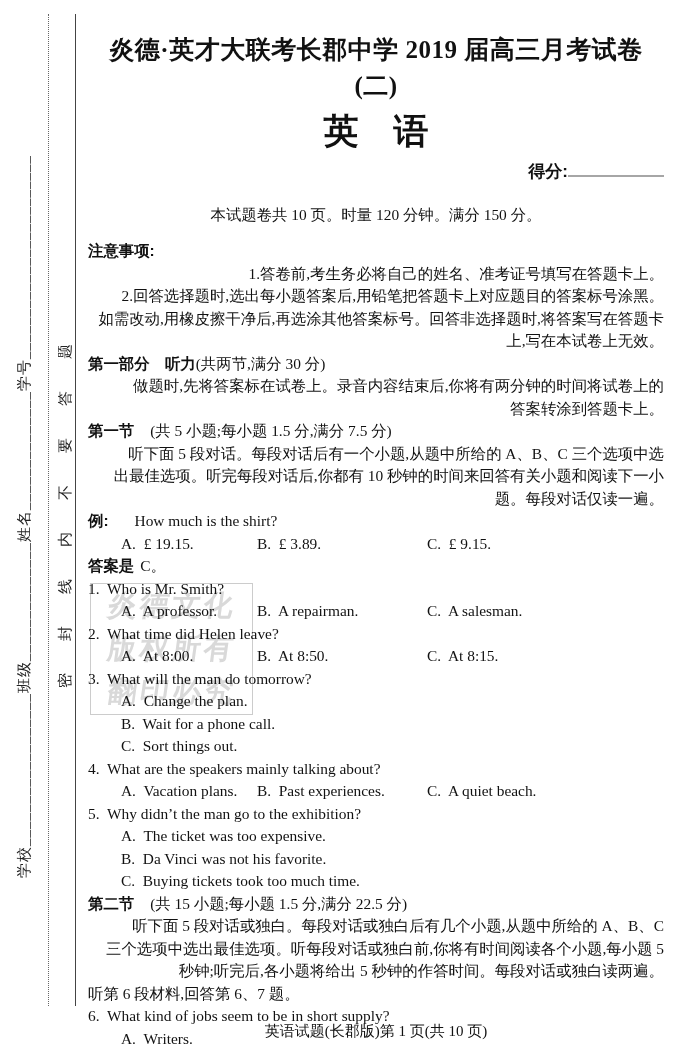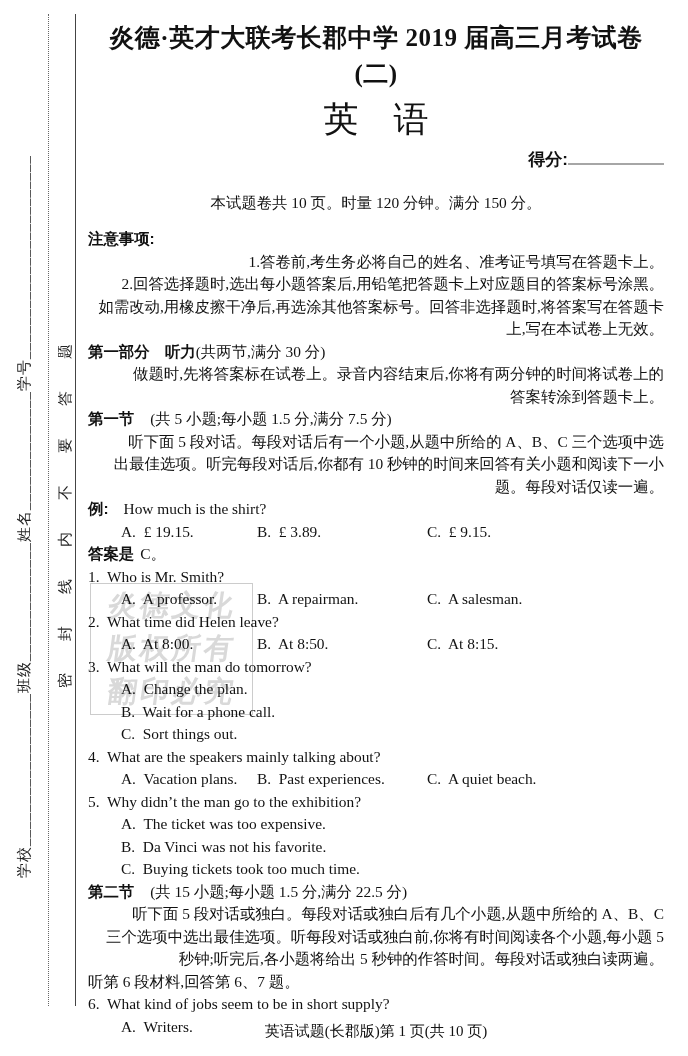--- a/index.html
+++ b/index.html
@@ -16,36 +16,36 @@
         font-family:"Liberation Sans","DejaVu Sans",sans-serif;}
 
   
   .watermark{position:absolute;left:90px;top:583px;width:161px;height:130px;
         border:1px solid #cccccc;display:flex;flex-direction:column;justify-content:space-around;
         align-items:center;z-index:0;}
   .watermark span{color:#d9d9d9;font-size:29px;font-weight:700;letter-spacing:3px;
         font-family:"Liberation Sans","DejaVu Sans",sans-serif;transform:skewX(-8deg);}
 
   
-  .content{position:absolute;left:88px;top:20px;width:576px;z-index:1;}
+  .content{position:absolute;left:88px;top:32px;width:576px;z-index:1;}
   .title{text-align:center;font-weight:900;font-size:25px;line-height:36px;letter-spacing:0.5px;}
-  .subject{text-align:center;font-weight:400;font-size:35px;line-height:46px;margin-top:4px;
+  .subject{text-align:center;font-weight:700;font-size:35px;line-height:46px;margin-top:4px;
         font-family:"Liberation Sans","DejaVu Sans",sans-serif;}
   .score-row{text-align:right;margin-top:6px;height:24px;padding-right:0;}
   .score-label{font-family:"Liberation Sans","DejaVu Sans",sans-serif;font-weight:700;font-size:17px;}
   .score-blank{display:inline-block;width:96px;height:14px;border-bottom:2px solid #a6a6a6;}
   .meta{text-align:center;font-size:15.4px;margin-top:20px;line-height:22px;}
 
   .body-text{margin-top:14px;}
   .line{font-size:15.4px;line-height:22.5px;}
   .bold-cn{font-family:"Liberation Sans","DejaVu Sans",sans-serif;font-weight:700;}
   .indent{text-indent:2em;text-align:right;}
   .paren{margin-left:0;}
   .gap8{margin-left:16px;}
-  .ex-q{margin-left:15px;white-space:pre-wrap;}
+  .ex-q{margin-left:26px;white-space:pre-wrap;}
   .ans-rest{margin-left:6px;}
   .q{white-space:pre-wrap;}
   .opt-row{display:grid;grid-template-columns:136px 170px 1fr;margin-left:33px;}
   .opt{white-space:pre-wrap;}
   .opt-line{margin-left:33px;white-space:pre-wrap;}
 
   .footer{position:absolute;left:88px;top:1022px;width:576px;text-align:center;
         font-size:15px;z-index:1;}
 </style>
 </head>

